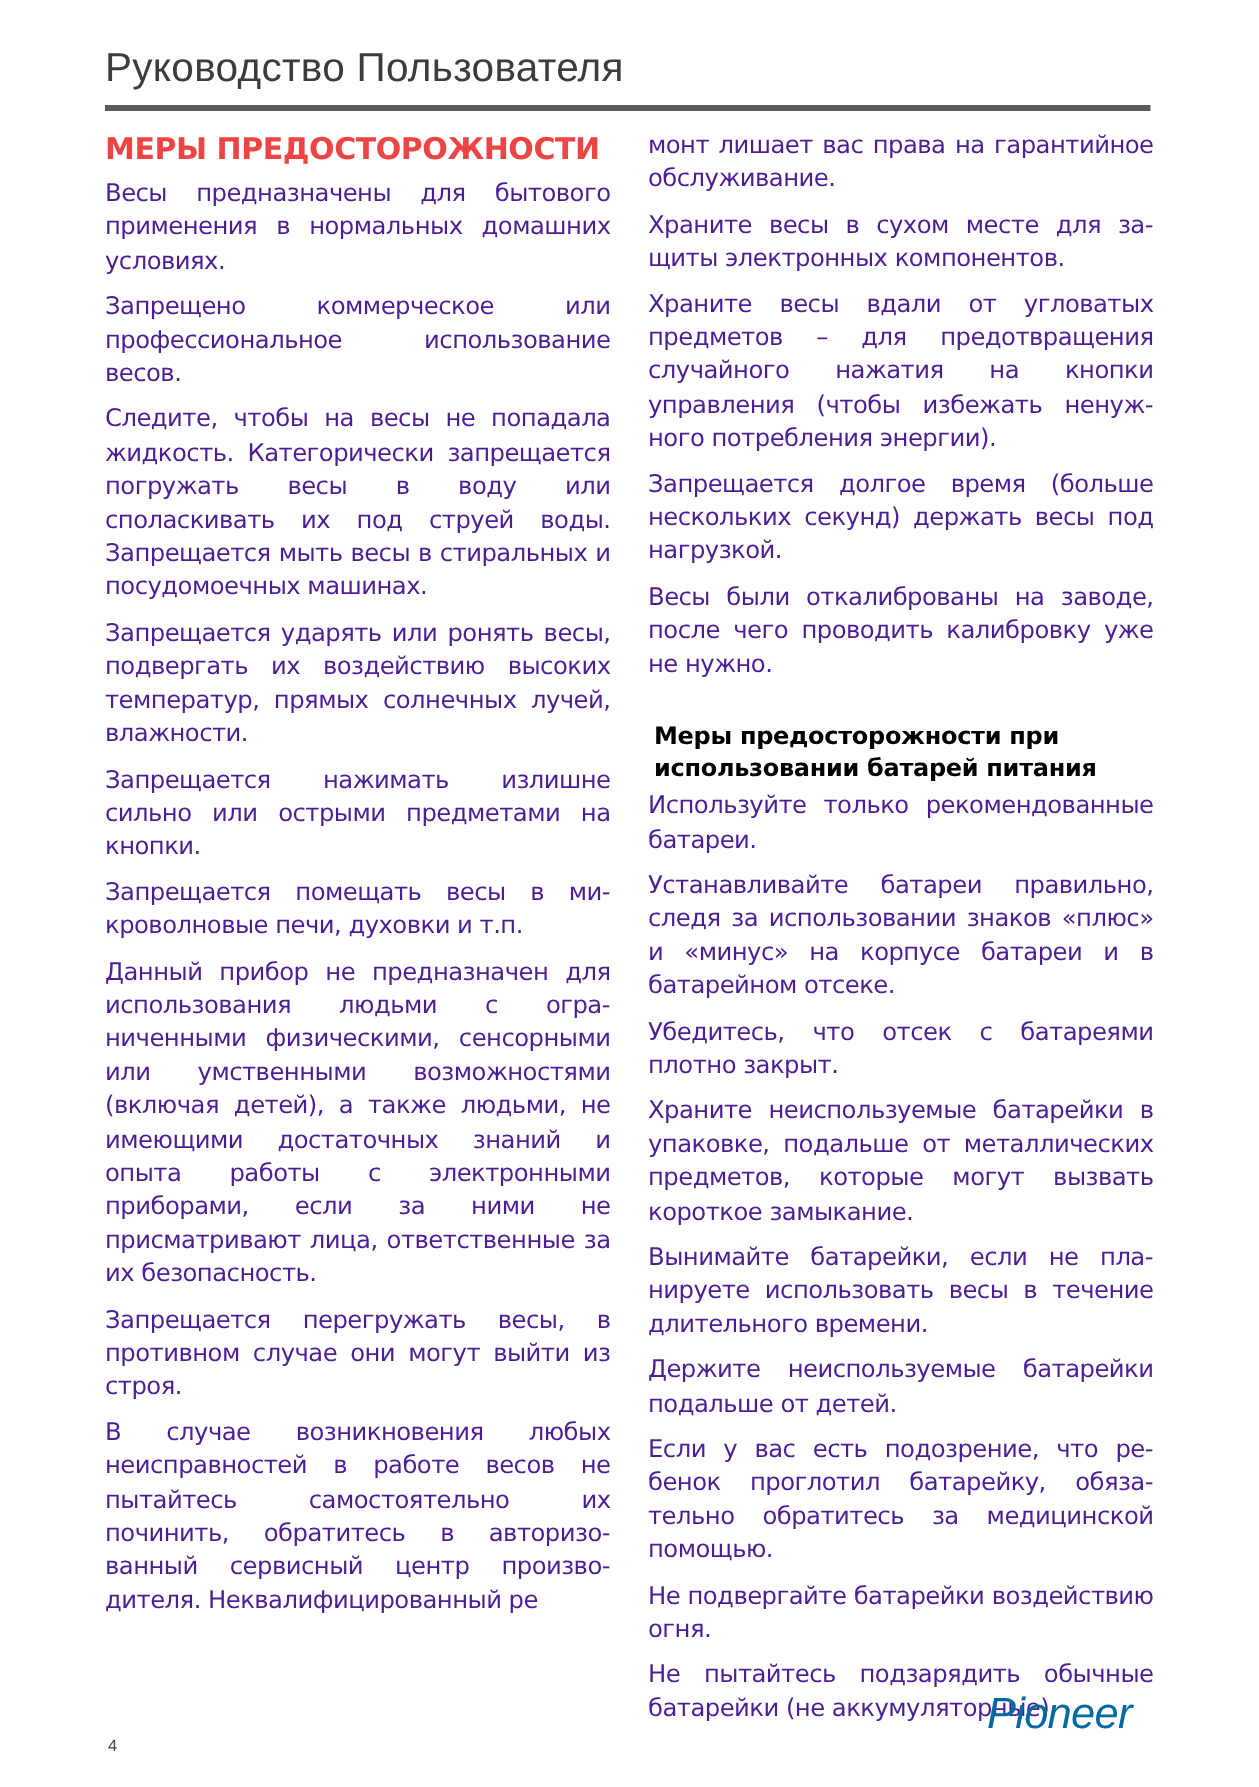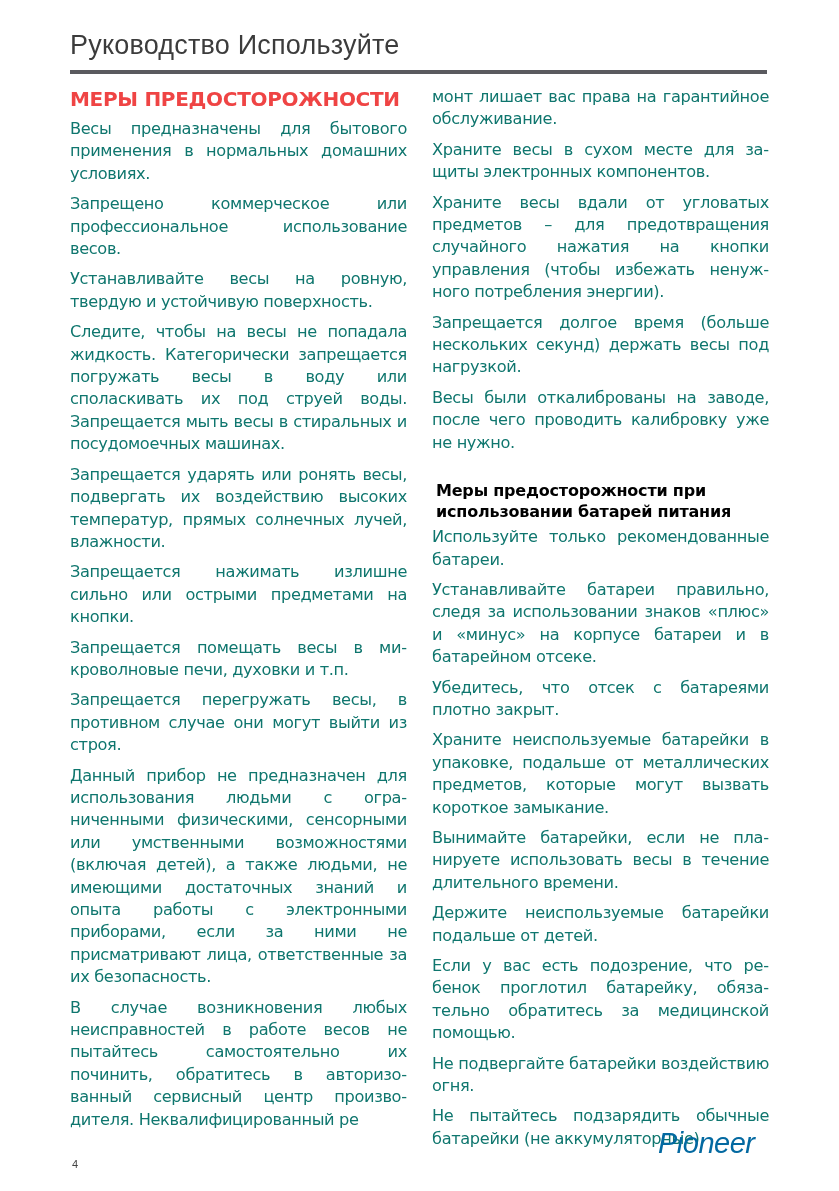--- a/index.html
+++ b/index.html
@@ -10,43 +10,42 @@
          font-family:"Liberation Sans", sans-serif; }
   .divider { position:absolute; left:70px; top:70px; width:697px; height:4px; background:#5a5a5f; }
   .col { position:absolute; top:86px; width:337px; }
   .col-left { left:70px; }
   .col-right { left:432px; }
   .section-title { font-family:"DejaVu Sans", sans-serif; font-weight:bold; font-size:20px;
          color:#ef4444; margin:0 0 6px 0; letter-spacing:-0.3px; line-height:26px; }
   .sub-title { font-weight:bold; font-size:16px; color:#000000; line-height:21px;
          margin:26px 0 4px 4px; letter-spacing:-0.2px; }
   p { margin:0 0 8px 0; font-size:16.2px; line-height:22.4px; text-align:justify;
-      font-family:"DejaVu Sans", sans-serif; letter-spacing:-0.35px; color:#0f766e; hyphens:manual; }
+      font-family:"DejaVu Sans", sans-serif; letter-spacing:-0.35px; color:#4c1d95; hyphens:manual; }
   .page-number { position:absolute; left:72px; top:1158px; font-size:11px; color:#444;
          font-family:"Liberation Sans", sans-serif; }
   .brand-logo { position:absolute; left:658px; top:1127px; font-size:29px; font-style:italic;
          color:#0369a1; font-family:"Liberation Sans", sans-serif; letter-spacing:-0.5px; }
 </style>
 </head>
 <body>
 
-<div class="header-title">Руководство Используйте</div>
+<div class="header-title">Руководство Пользователя</div>
 <div class="divider"></div>
 
 <div class="col col-left">
   <h2 class="section-title">МЕРЫ ПРЕДОСТОРОЖНОСТИ</h2>
   <p>Весы предназначены для бытового применения в нормальных домаш­них условиях.</p>
   <p>Запрещено коммерческое или профессиональное использование весов.</p>
-  <p>Устанавливайте весы на ровную, твердую и устойчивую поверхность.</p>
   <p>Следите, чтобы на весы не попада­ла жидкость. Категорически запре­щается погружать весы в воду или споласкивать их под струей воды. Запрещается мыть весы в стираль­ных и посудомоечных машинах.</p>
   <p>Запрещается ударять или ронять весы, подвергать их воздействию высоких температур, прямых сол­нечных лучей, влажности.</p>
   <p>Запрещается нажимать излишне сильно или острыми предметами на кнопки.</p>
   <p>Запрещается помещать весы в ми­кроволновые печи, духовки и т.п.</p>
+  <p>Данный прибор не предназначен для использования людьми с огра­ниченными физическими, сенсор­ными или умственными возмож­ностями (включая детей), а также людьми, не имеющими достаточ­ных знаний и опыта работы с элек­тронными приборами, если за ними не присматривают лица, ответ­ственные за их безопасность.</p>
   <p>Запрещается перегружать весы, в противном случае они могут вый­ти из строя.</p>
-  <p>Данный прибор не предназначен для использования людьми с огра­ниченными физическими, сенсор­ными или умственными возмож­ностями (включая детей), а также людьми, не имеющими достаточ­ных знаний и опыта работы с элек­тронными приборами, если за ними не присматривают лица, ответ­ственные за их безопасность.</p>
   <p>В случае возникновения любых неисправностей в работе весов не пытайтесь самостоятельно их починить, обратитесь в авторизо­ванный сервисный центр произво­дителя. Неквалифицированный ре­</p>
 </div>
 
 <div class="col col-right">
   <p>монт лишает вас права на гарантий­ное обслуживание.</p>
   <p>Храните весы в сухом месте для за­щиты электронных компонентов.</p>
   <p>Храните весы вдали от угловатых предметов – для предотвраще­ния случайного нажатия на кнопки управления (чтобы избежать ненуж­ного потребления энергии).</p>
   <p>Запрещается долгое время (больше нескольких секунд) держать весы под нагрузкой.</p>
   <p>Весы были откалиброваны на заво­де, после чего проводить калибров­ку уже не нужно.</p>
   <h3 class="sub-title">Меры предосторожности при использовании батарей питания</h3>

